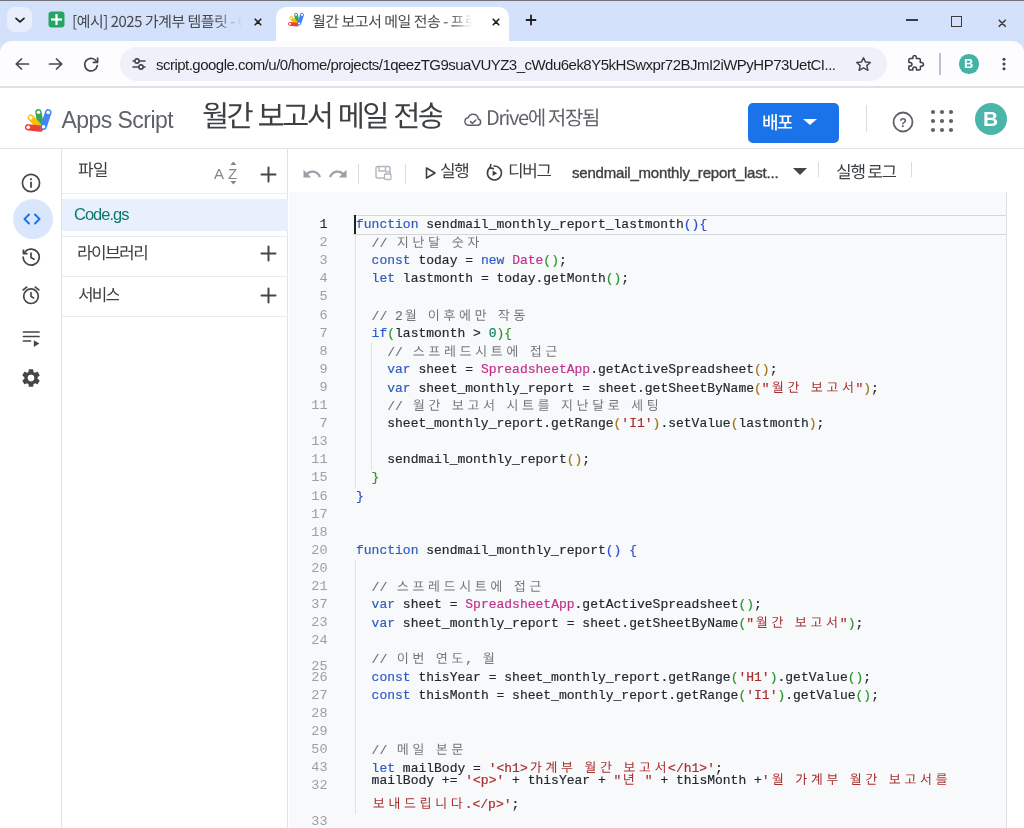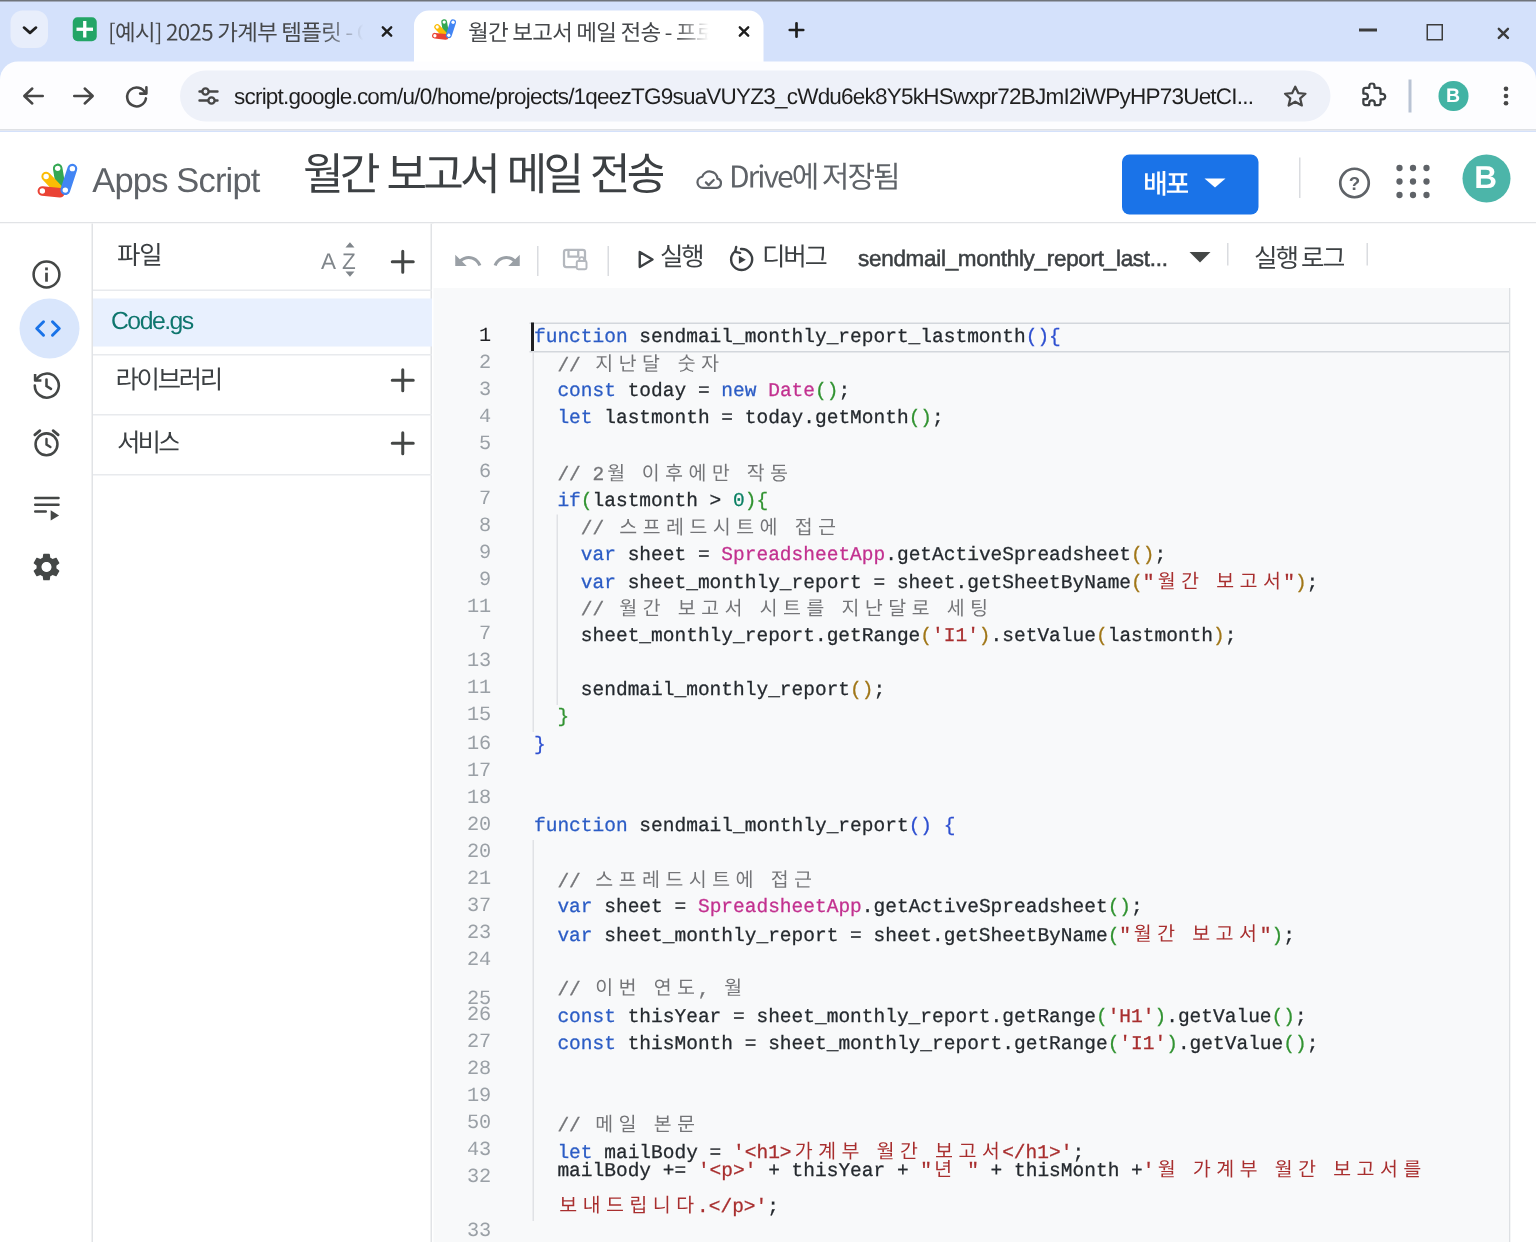--- a/index.html
+++ b/index.html
@@ -313,21 +313,21 @@
 <div class="ln" style="top:541.8px">20</div>
 <div class="ln" style="top:559.9px">20</div>
 <div class="ln" style="top:578.0px">21</div>
 <div class="ln" style="top:596.1px">37</div>
 <div class="ln" style="top:614.2px">23</div>
 <div class="ln" style="top:632.3px">24</div>
 <div class="ln" style="top:658px">25</div>
 <div class="ln" style="top:668.5px">26</div>
 <div class="ln" style="top:686.6px">27</div>
 <div class="ln" style="top:704.7px">28</div>
-<div class="ln" style="top:722.8px">19</div>
+<div class="ln" style="top:722.8px">29</div>
 <div class="ln" style="top:740.9px">50</div>
 <div class="ln" style="top:759.0px">43</div>
 <div class="ln" style="top:777.1px">32</div>
 <div class="ln" style="top:813.3px">33</div>
 <div class="cl" style="top:216.0px"><span class="k">function</span> sendmail_monthly_report_lastmonth<span class="g1">(){</span></div>
 <div class="cl" style="top:234.1px"><span class="c">  // </span><svg width="46.8" height="16.4" viewBox="0 0 46.8 16.4" style="vertical-align:-3.4px;fill:#747578;">
       <use href="#a50" transform="translate(1.8 13.0) scale(0.0130 -0.0130)"></use>
       <use href="#a51" transform="translate(17.4 13.0) scale(0.0130 -0.0130)"></use>
       <use href="#a52" transform="translate(33.0 13.0) scale(0.0130 -0.0130)"></use>
     </svg><span class="c"> </span><svg width="31.2" height="16.4" viewBox="0 0 31.2 16.4" style="vertical-align:-3.4px;fill:#747578;">

